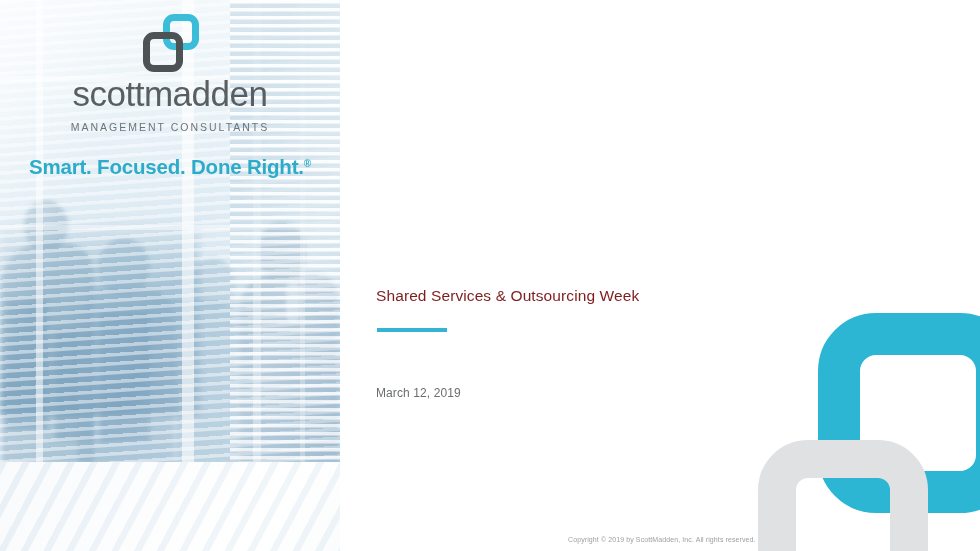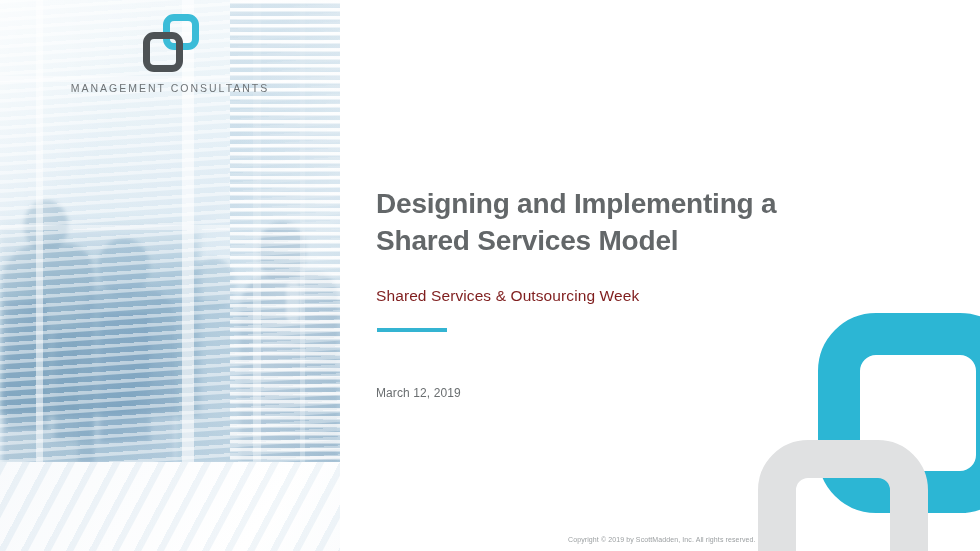--- a/index.html
+++ b/index.html
@@ -314,25 +314,26 @@
       <div class="ph-glare"></div>
     </div>
     <div class="photo-footer"></div>
   </div>
 
   <div class="logo-block">
     <div class="logo-mark">
       <div class="logo-sq logo-sq-teal"></div>
       <div class="logo-sq logo-sq-gray"></div>
     </div>
+    <div class="wordmark">scottmadden</div>
     <div class="word-sub">MANAGEMENT CONSULTANTS</div>
+    <div class="tagline"><span>Smart. Focused. Done Right.</span><span class="reg">®</span></div>
   </div>
 
   <div class="content">
-    <div class="slide-title">Designing and Implementing a Shared Services Model</div>
     <div class="slide-subtitle">Shared Services &amp; Outsourcing Week</div>
     <div class="title-rule"></div>
     <div class="slide-date">March 12, 2019</div>
     <div class="copyright">Copyright © 2019 by ScottMadden, Inc. All rights reserved.</div>
   </div>
 
   <div class="corner-mark">
     <div class="corner-sq corner-teal"></div>
     <div class="corner-sq corner-gray"></div>
   </div>

